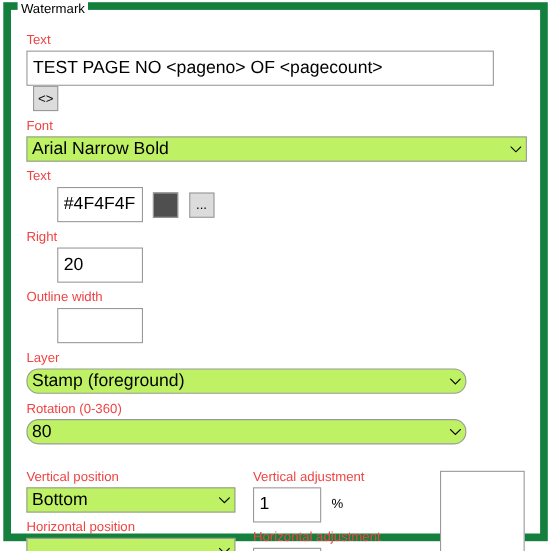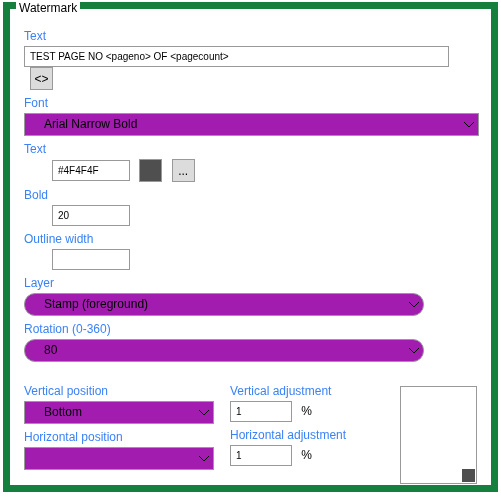--- a/index.html
+++ b/index.html
@@ -22,43 +22,43 @@
     position: absolute;
     top: -8px; left: 6px;
     background: #fff;
     padding: 0 3px;
     font-size: 12px;
     color: #000;
   }
   .row { margin-bottom: 2px; }
   .lbl {
     font-size: 12px;
-    color: #3b82f6;
+    color: #ef4444;
     display: block;
     margin: 6px 0 3px 0;
   }
   .text-input {
     border: 1px solid #999;
     background: #fff;
     font-family: Arial, sans-serif;
-    font-size: 10px;
+    font-size: 16px;
     padding: 3px 5px;
-    height: 21px;
+    height: 32px;
     line-height: 15px;
   }
   .text-input.wide { width: 425px; display: inline-block; vertical-align: middle; }
   .text-input.small { width: 78px; margin-left: 28px; }
   .text-input.mid { width: 62px; display:inline-block; vertical-align: middle; }
   .select {
     border: 1px solid #999;
-    background: #a21caf;
+    background: #bef264;
     font-family: Arial, sans-serif;
-    font-size: 12px;
+    font-size: 16px;
     height: 23px;
-    padding: 0 20px 0 19px;
+    padding: 0 20px 0 4px;
     line-height: 21px;
     position: relative;
     display: inline-block;
     vertical-align: middle;
   }
   .select .val {
     display: inline-block;
     width: 100%;
     overflow: hidden;
     white-space: nowrap;
@@ -147,21 +147,21 @@
 
   <span class="lbl">Text</span>
   <div class="row">
     <input class="text-input small inline" type="text" value="#4F4F4F" style="">
     <span class="swatch inline" style="background: rgb(79, 79, 79);"></span>
     <button class="btn ellipsis">
         <span>...</span>
       </button>
   </div>
 
-  <span class="lbl">Bold</span>
+  <span class="lbl">Right</span>
   <div class="row">
     <input class="text-input small" type="text" value="20" style="">
   </div>
 
   <span class="lbl">Outline width</span>
   <div class="row">
     <input class="text-input small" type="text" value="" style="">
   </div>
 
   <span class="lbl">Layer</span>

